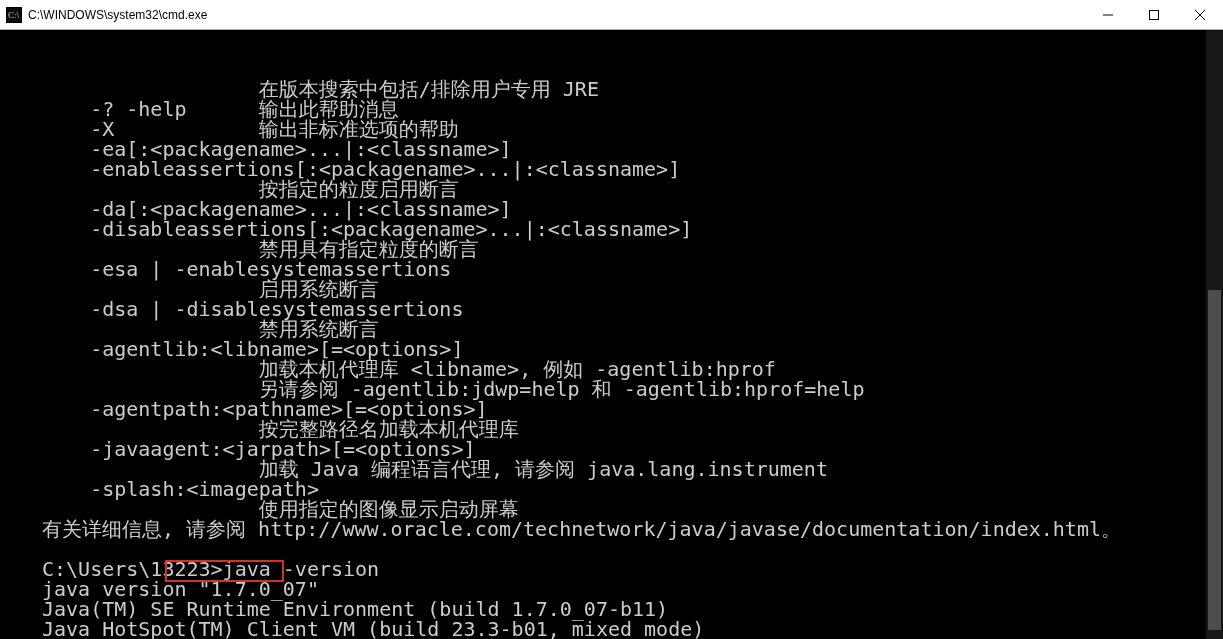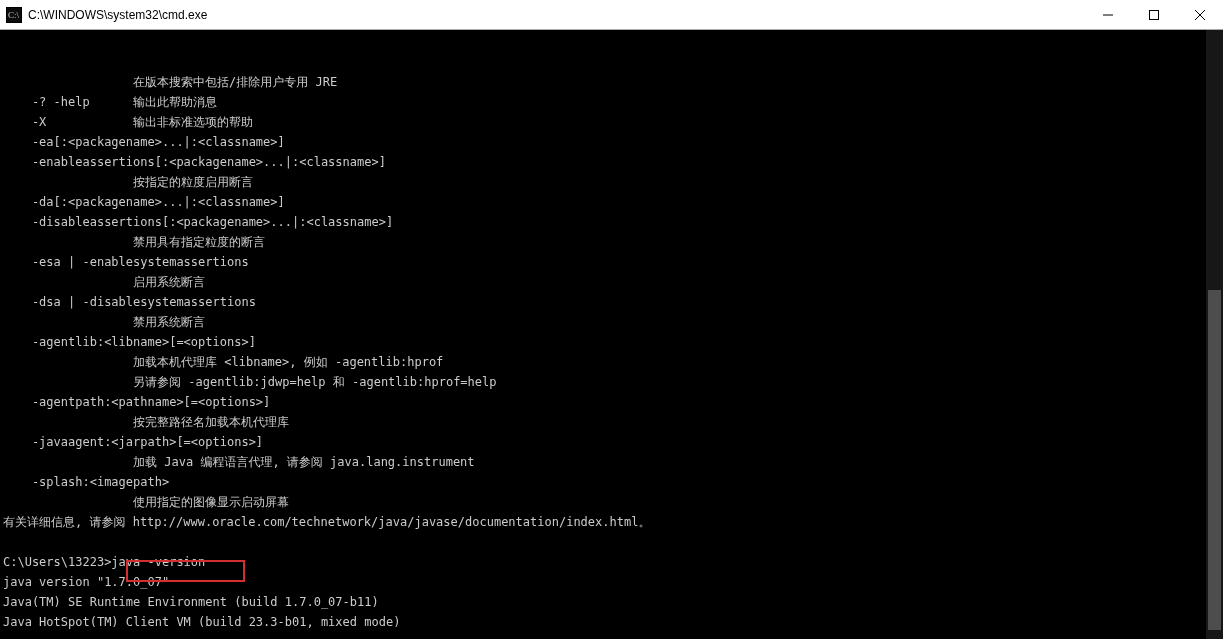--- a/index.html
+++ b/index.html
@@ -46,27 +46,28 @@
       justify-content: center;
       font-family: "Segoe UI", sans-serif;
       font-size: 10px;
       color: #000;
       cursor: default;
     }
     .terminal {
       flex: 1;
       background: #000;
       color: #ccc;
-      padding: 2px 3px;
+      padding: 9px 3px;
       font-family: "NSimSun", "SimSun", Consolas, monospace;
-      font-size: 12px;
+      font-size: 20px;
       line-height: 20px;
       white-space: pre;
       overflow: hidden;
       position: relative;
+      margin-left: 39px;
     }
     .line { white-space: pre; }
     .highlight-box {
       position: absolute;
       border: 2px solid #d32f2f;
       pointer-events: none;
     }
     .scrollbar-v {
       position: absolute;
       right: 0;

